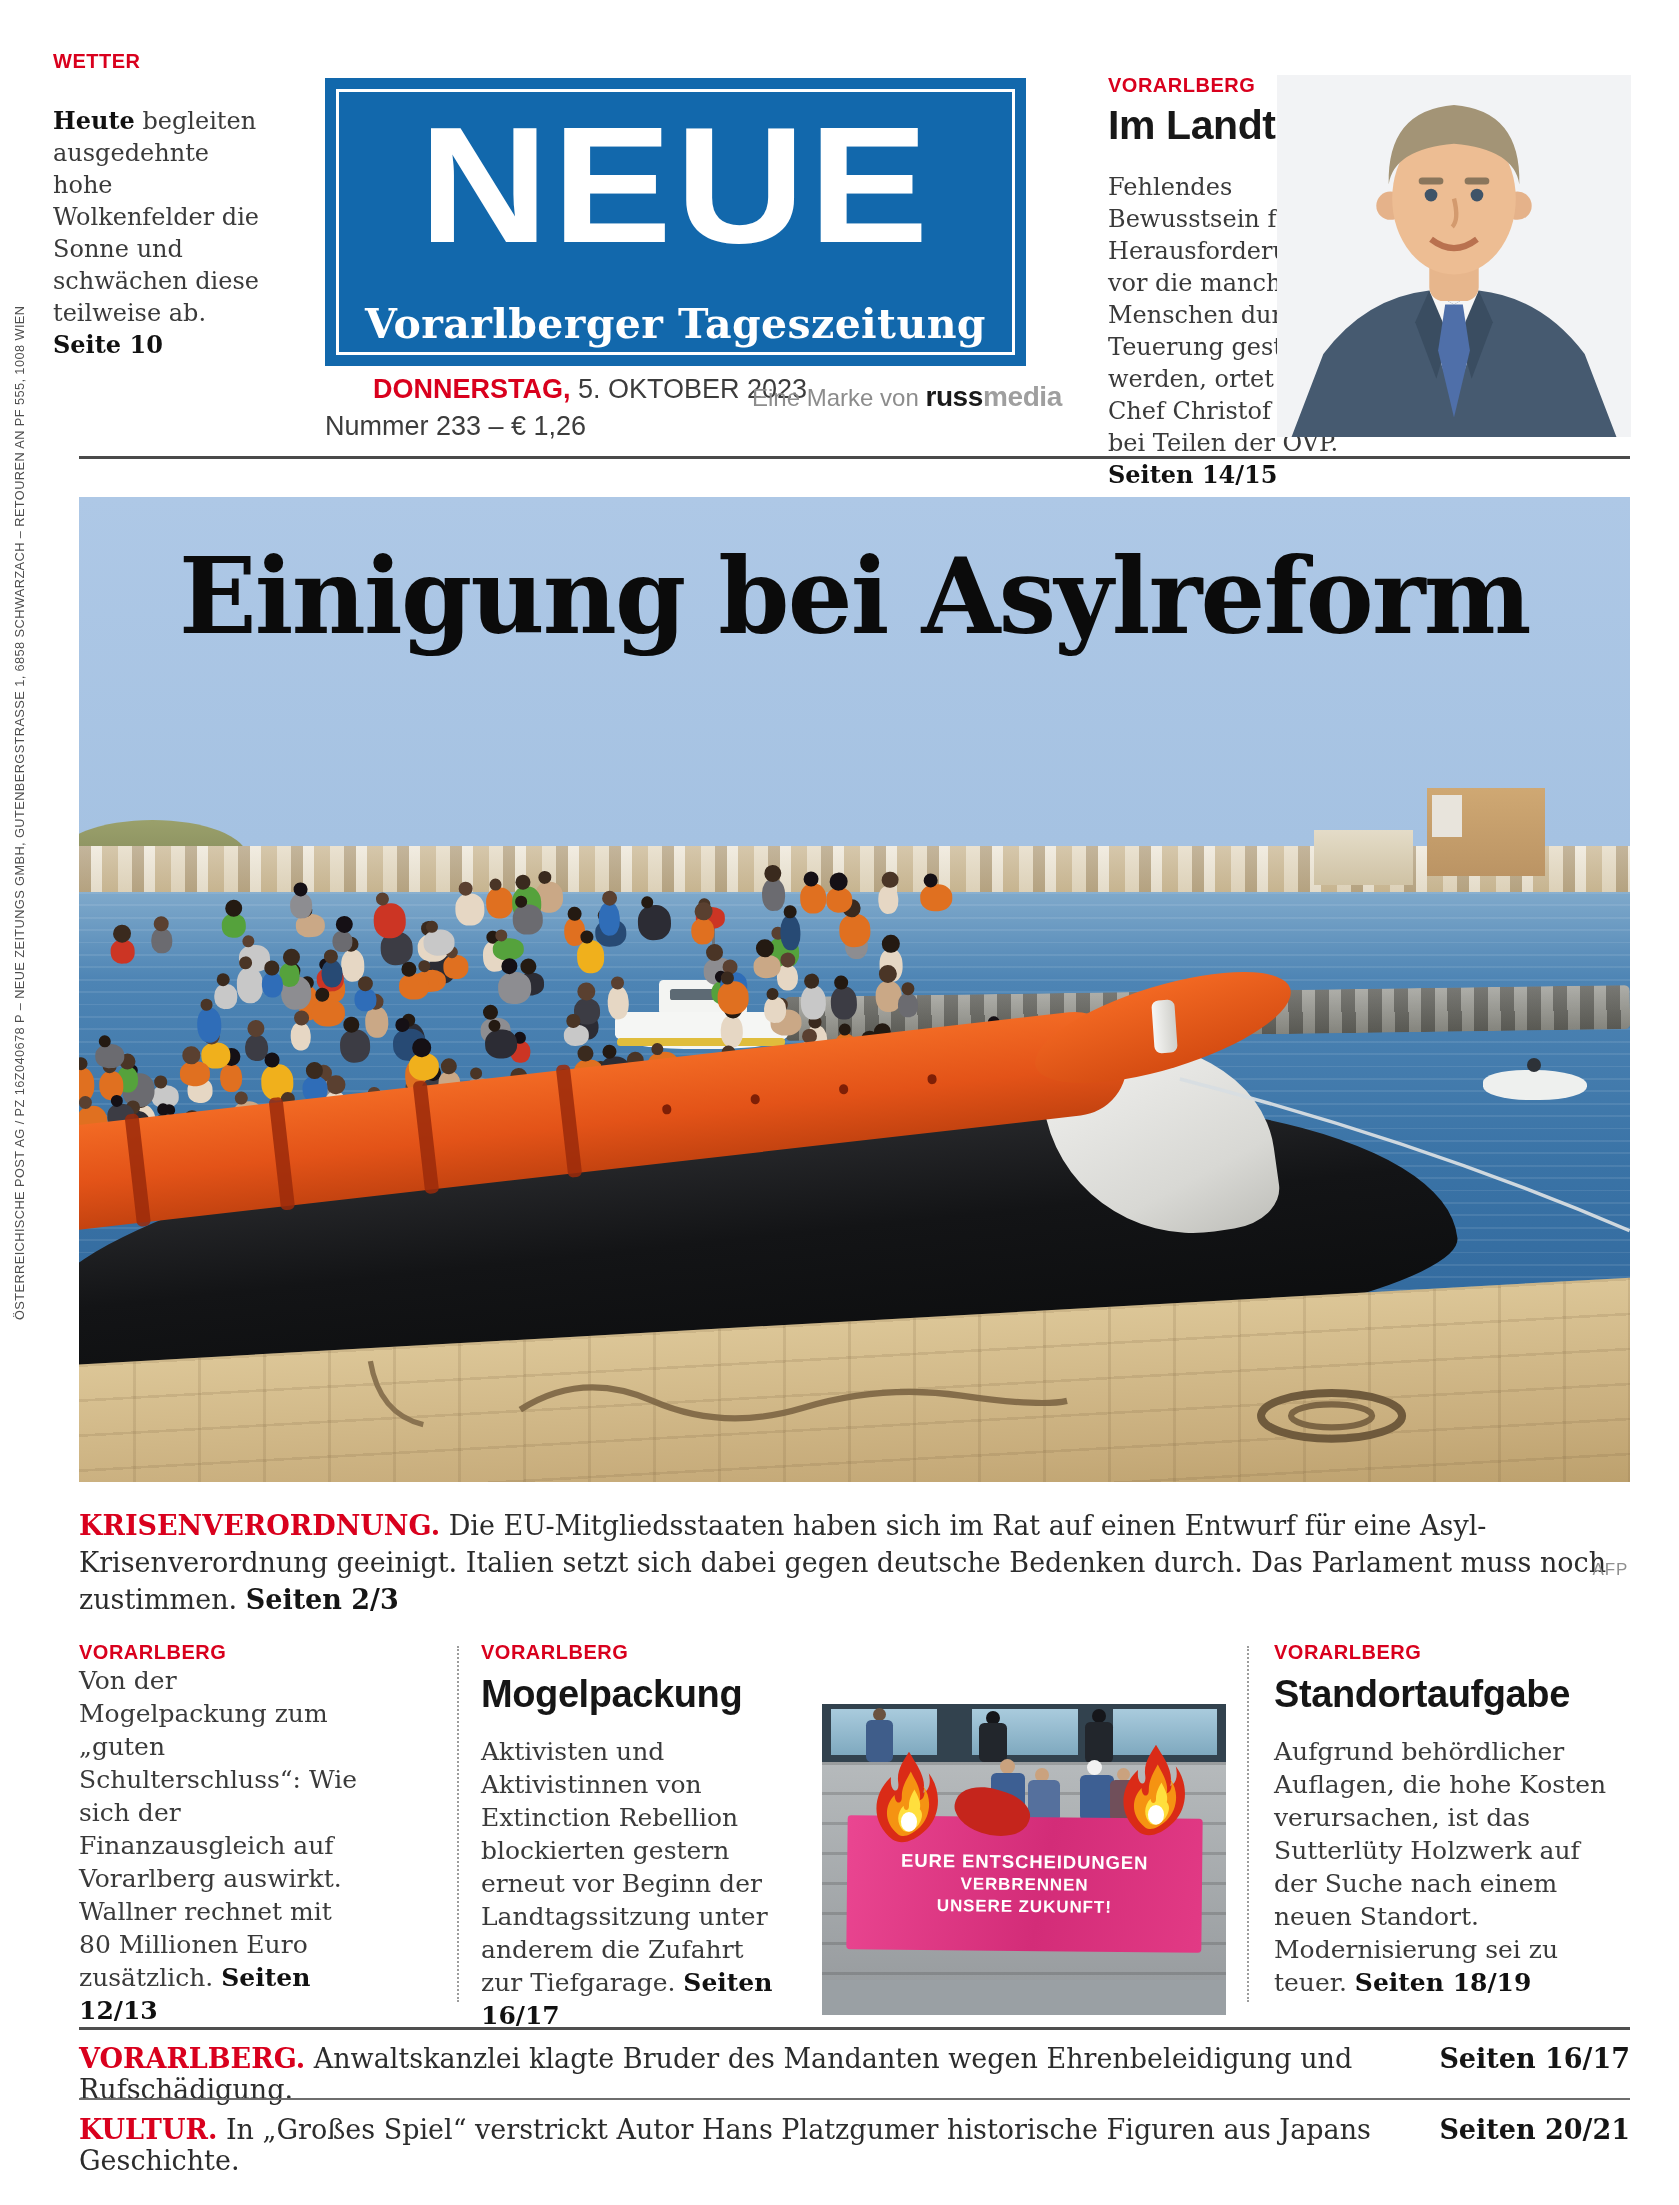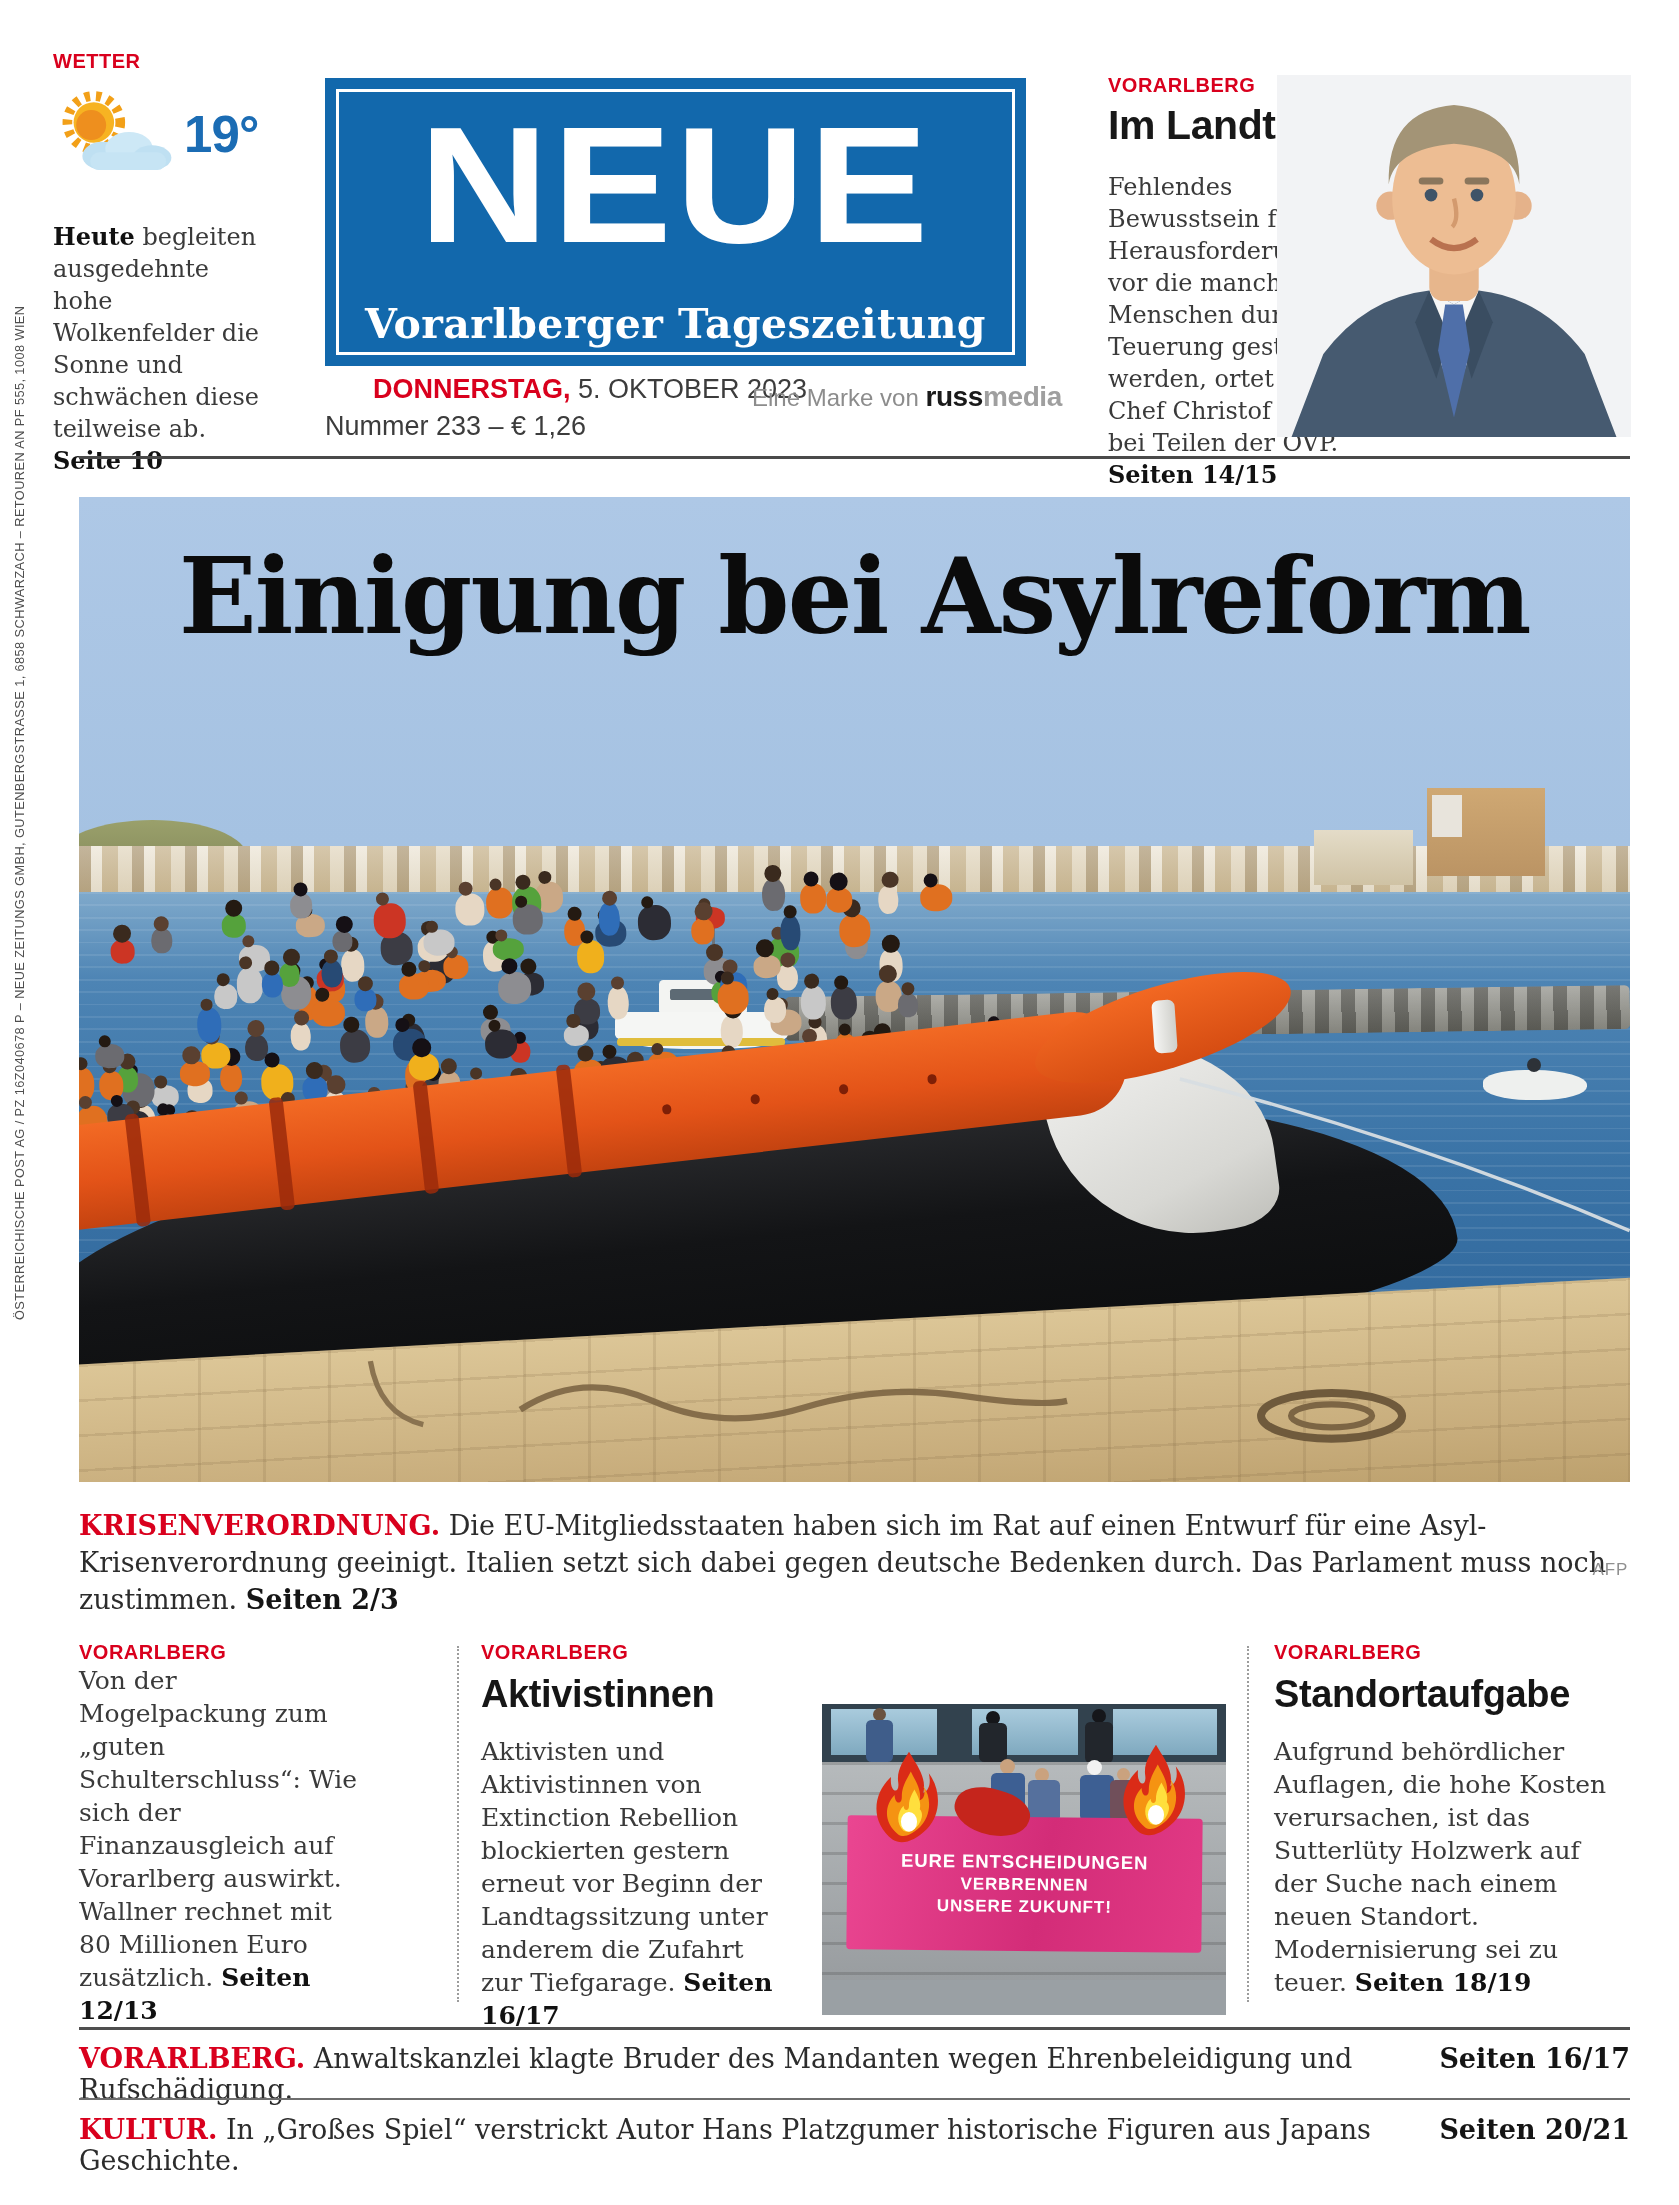--- a/index.html
+++ b/index.html
@@ -167,34 +167,20 @@
   .strip .sk{font-weight:700;color:var(--red);}
   .strip .sref{font-weight:700;color:#151515;white-space:nowrap;margin-left:26.5px;}
 </style>
 </head>
 <body>
 
 <div class="postal">ÖSTERREICHISCHE POST AG / PZ 16Z040678 P – NEUE ZEITUNGS GMBH, GUTENBERGSTRASSE 1, 6858 SCHWARZACH – RETOUREN AN PF 555, 1008 WIEN</div>
 
 <div class="weather">
   <div class="kicker">WETTER</div>
-  <div class="w-iconrow">
-    <svg class="w-icon" width="141" height="99" viewBox="0 0 160 112">
-      <circle cx="52" cy="40" r="30" fill="none" stroke="#f2a018" stroke-width="11" stroke-dasharray="6 7"></circle>
-      <circle cx="52" cy="40" r="23" fill="#f7b322"></circle>
-      <circle cx="49" cy="43" r="17" fill="#ee8f1e"></circle>
-      <g>
-        <ellipse cx="62" cy="78" rx="23" ry="16" fill="#bfe0f2"></ellipse>
-        <ellipse cx="92" cy="70" rx="27" ry="19" fill="#cde8f6"></ellipse>
-        <ellipse cx="118" cy="80" rx="22" ry="14" fill="#bfe0f2"></ellipse>
-        <rect x="48" y="74" width="86" height="20" rx="10" fill="#c6e4f4"></rect>
-      </g>
-    </svg>
-    <div class="temp">19°</div>
-  </div>
   <p class="w-text"><b>Heute</b><span> begleiten ausgedehnte hohe Wolkenfelder die Sonne und schwächen diese teilweise ab.</span></p>
   <div class="w-ref">Seite 10</div>
 </div>
 
 <div class="logobox">
   <div class="logoframe"></div>
   <div class="neue">NEUE</div>
   <div class="logosub">Vorarlberger Tageszeitung</div>
 </div>
 <div class="dateline"><b>DONNERSTAG,</b><span> 5. OKTOBER 2023</span></div>
@@ -631,21 +617,21 @@
   <span class="credit">AFP</span>
 </p>
 
 <div class="col col1">
   <div class="kicker">VORARLBERG</div>
   <p><span>Von der Mogelpackung zum „guten Schulterschluss“: Wie sich der Finanzausgleich auf Vorarlberg auswirkt. Wallner rechnet mit 80 Millionen Euro zusätzlich. </span><b>Seiten 12/13</b></p>
 </div>
 <div class="divider div1"></div>
 <div class="col col2">
   <div class="kicker">VORARLBERG</div>
-  <div class="colhead">Aktivistinnen</div>
+  <div class="colhead">Mogelpackung</div>
   <p><span>Aktivisten und Aktivistinnen von Extinction Rebellion blockierten gestern erneut vor Beginn der Landtagssitzung unter anderem die Zufahrt zur Tiefgarage. </span><b>Seiten 16/17</b></p>
 </div>
 
 <div class="protest">
   <div class="pr-win"></div>
   <div class="pr-pane" style="left:8.8px;width:106px"></div>
   <div class="pr-pane" style="left:150px;width:106px"></div>
   <div class="pr-pane" style="left:291px;width:104px"></div>
   <div class="pr-fhead" style="left:164px;top:7px;width:14px;height:14px;background:#15161a"></div>
   <div class="pr-fig" style="left:157px;top:19.4px;width:28px;height:39px;background:#22262c"></div>

